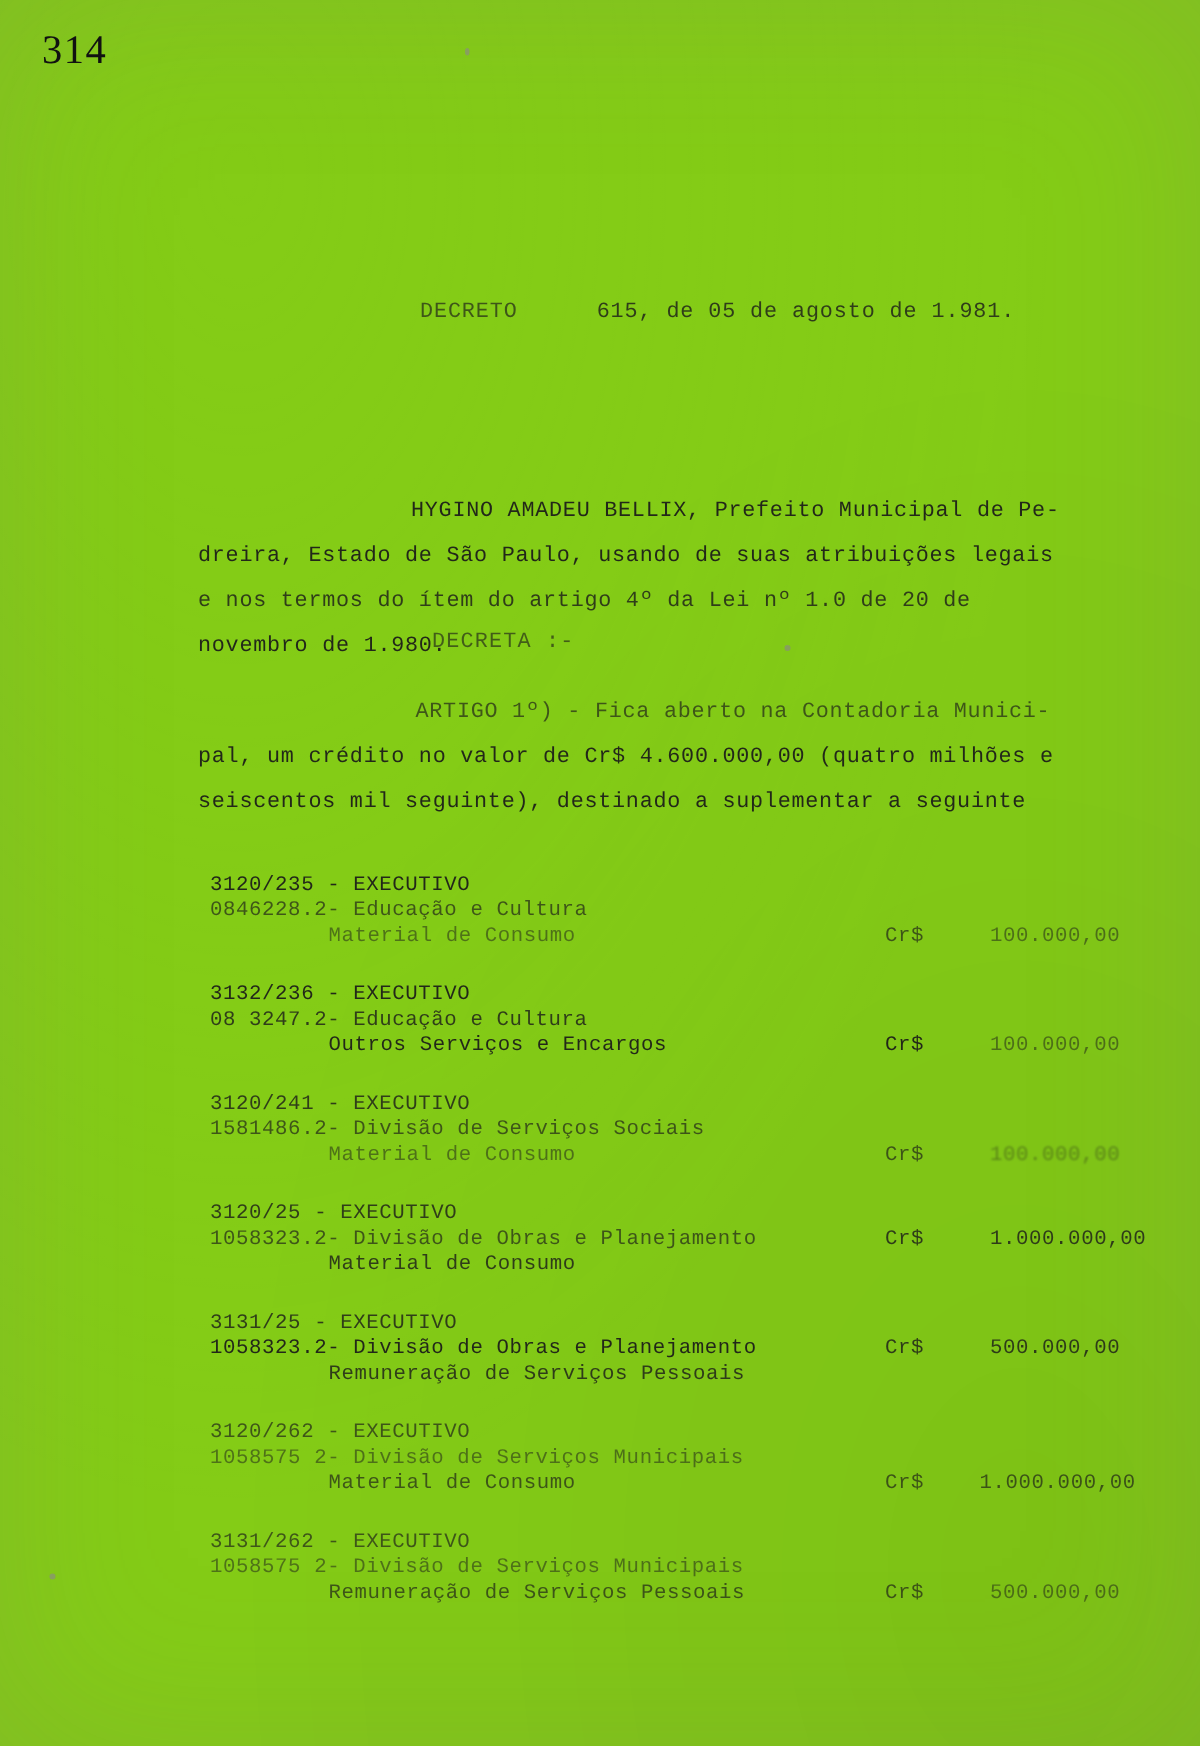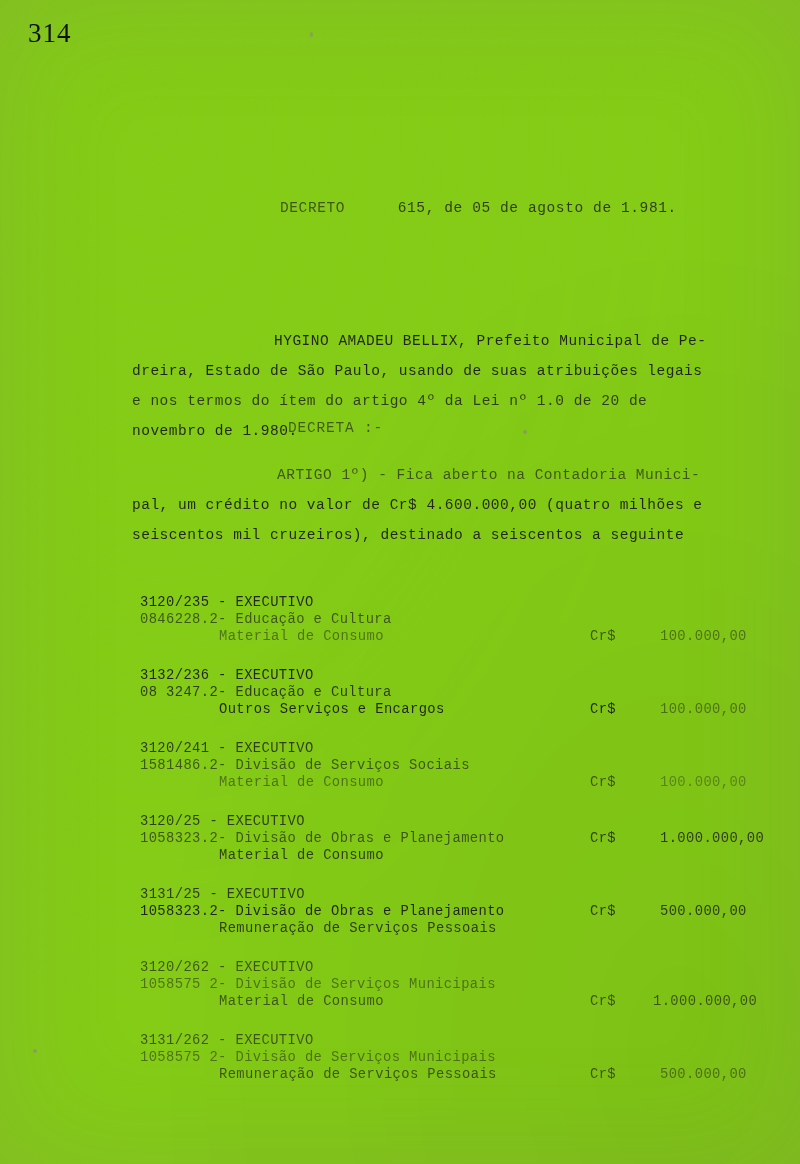--- a/index.html
+++ b/index.html
@@ -93,21 +93,21 @@
     left: 132px;
     top: 460px;
     font-size: 14.5px;
     line-height: 30px;
     letter-spacing: .5px;
     width: 650px;
   }
   .entries {
     position: absolute;
     left: 140px;
-    top: 595px;
+    top: 583px;
     width: 640px;
     font-size: 13.8px;
     letter-spacing: .4px;
   }
   .entry {
     position: relative;
     margin-bottom: 17px;
     height: 56px;
   }
   .entry .l1 { position: absolute; top: 0;   left: 0; white-space: nowrap; }
@@ -148,21 +148,21 @@
       <span class="v1">dreira, Estado de São Paulo, usando de suas atribuições  legais</span><br>
       <span class="v2">e nos termos do ítem   do artigo 4º da Lei nº 1.0   de 20   de</span><br>
       <span class="v1">novembro de 1.980.</span>
     </div>
 
     <div class="decreta">DECRETA :-</div>
 
     <div class="art">
       <span class="indent-sm"></span><span class="v3">ARTIGO 1º) - Fica aberto na Contadoria Munici-</span><br>
       <span class="v1">pal, um crédito no valor de Cr$ 4.600.000,00 (quatro milhões   e</span><br>
-      <span class="v1">seiscentos mil cruzeiros), destinado a seiscentos a seguinte</span><br>
+      <span class="v1">seiscentos mil seguinte), destinado a suplementar a seguinte</span><br>
     </div>
 
     <div class="entries">
 
       <div class="entry">
         <span class="l1 v1">3120/235 - EXECUTIVO</span>
         <span class="l2 v3">0846228.2- Educação e Cultura</span>
         <span class="l3 v4">Material de Consumo</span>
         <span class="cur v3" style="left:450px;top:34px;">Cr$</span>
         <span class="cur v4" style="left:520px;top:34px;">100.000,00</span>

